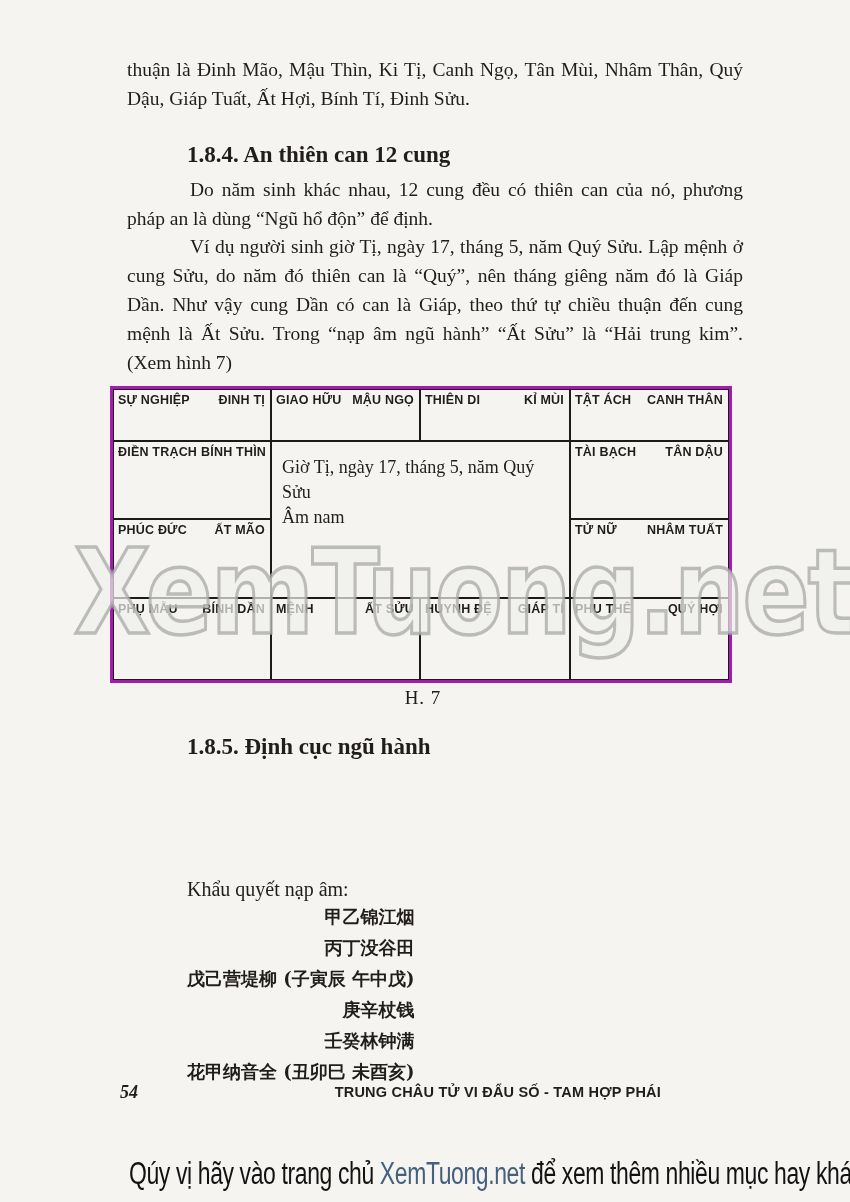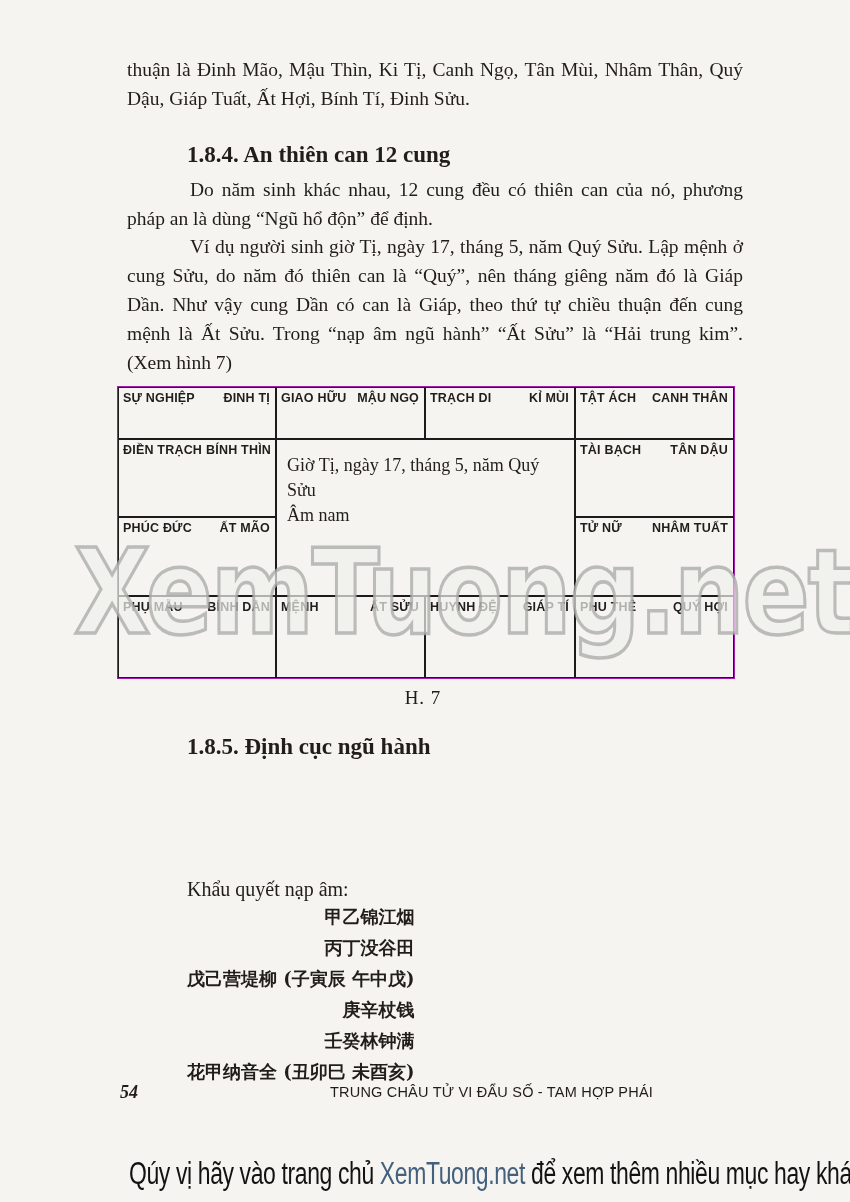--- a/index.html
+++ b/index.html
@@ -32,23 +32,23 @@
     font-size:20px;line-height:26px;
   }
   .verse{
     position:absolute;left:187px;top:901px;
     font-size:18px;line-height:31px;font-weight:bold;
     font-family:"DejaVu Serif","Liberation Serif",serif;
     text-align:right;
   }
   
   .chart{
-    position:absolute;left:117px;top:386px;
+    position:absolute;left:110px;top:386px;
     width:616px;height:291px;
-    border:1px solid #a21caf;
+    border:3px solid #a21caf;
     display:grid;
     grid-template-columns:158px 149px 150px 1fr;
     grid-template-rows:52px 78px 79px 1fr;
     background:rgba(246,245,242,0.25);
   }
   .cell{
     border:1px solid #1c1b19;
     display:flex;justify-content:space-between;align-items:flex-start;
     padding:3px 5px 0 4px;
     font-family:"Liberation Sans","DejaVu Sans",sans-serif;
@@ -76,23 +76,23 @@
     transform:scaleY(1.18);transform-origin:top left;
     pointer-events:none;
   }
   
   .footer{position:absolute;left:0;top:1080px;width:754px;height:26px;padding-left:20px;}
   .pageno{
     position:absolute;left:120px;top:2px;
     font-style:italic;font-weight:bold;font-size:18px;
   }
   .booktitle{
-    position:absolute;right:121px;top:4px;
+    position:absolute;right:113px;top:4px;
     font-family:"Liberation Sans","DejaVu Sans",sans-serif;
-    font-weight:normal;font-size:14.5px;letter-spacing:.2px;
+    font-weight:bold;font-size:14.5px;letter-spacing:.2px;
   }
   
   .banner{
     position:absolute;left:0;top:1156px;width:850px;
     text-align:center;white-space:nowrap;
   }
   .banner-inner{
     display:inline-block;
     font-family:"Liberation Sans","DejaVu Sans",sans-serif;
     font-size:31px;letter-spacing:-.5px;color:#121212;
@@ -114,21 +114,21 @@
   <div class="chart">
     <div class="cell" style="grid-area:1/1/2/2">
       <span class="pname">SỰ NGHIỆP</span>
       <span class="pchi">ĐINH TỊ</span>
     </div>
     <div class="cell" style="grid-area:1/2/2/3">
       <span class="pname">GIAO HỮU</span>
       <span class="pchi">MẬU NGỌ</span>
     </div>
     <div class="cell" style="grid-area:1/3/2/4">
-      <span class="pname">TRẠCH DI</span>
+      <span class="pname">THIÊN DI</span>
       <span class="pchi">KỈ MÙI</span>
     </div>
     <div class="cell" style="grid-area:1/4/2/5">
       <span class="pname">TẬT ÁCH</span>
       <span class="pchi">CANH THÂN</span>
     </div>
 
     <div class="cell" style="grid-area:2/1/3/2">
       <span class="pname">ĐIỀN TRẠCH</span>
       <span class="pchi">BÍNH THÌN</span>

